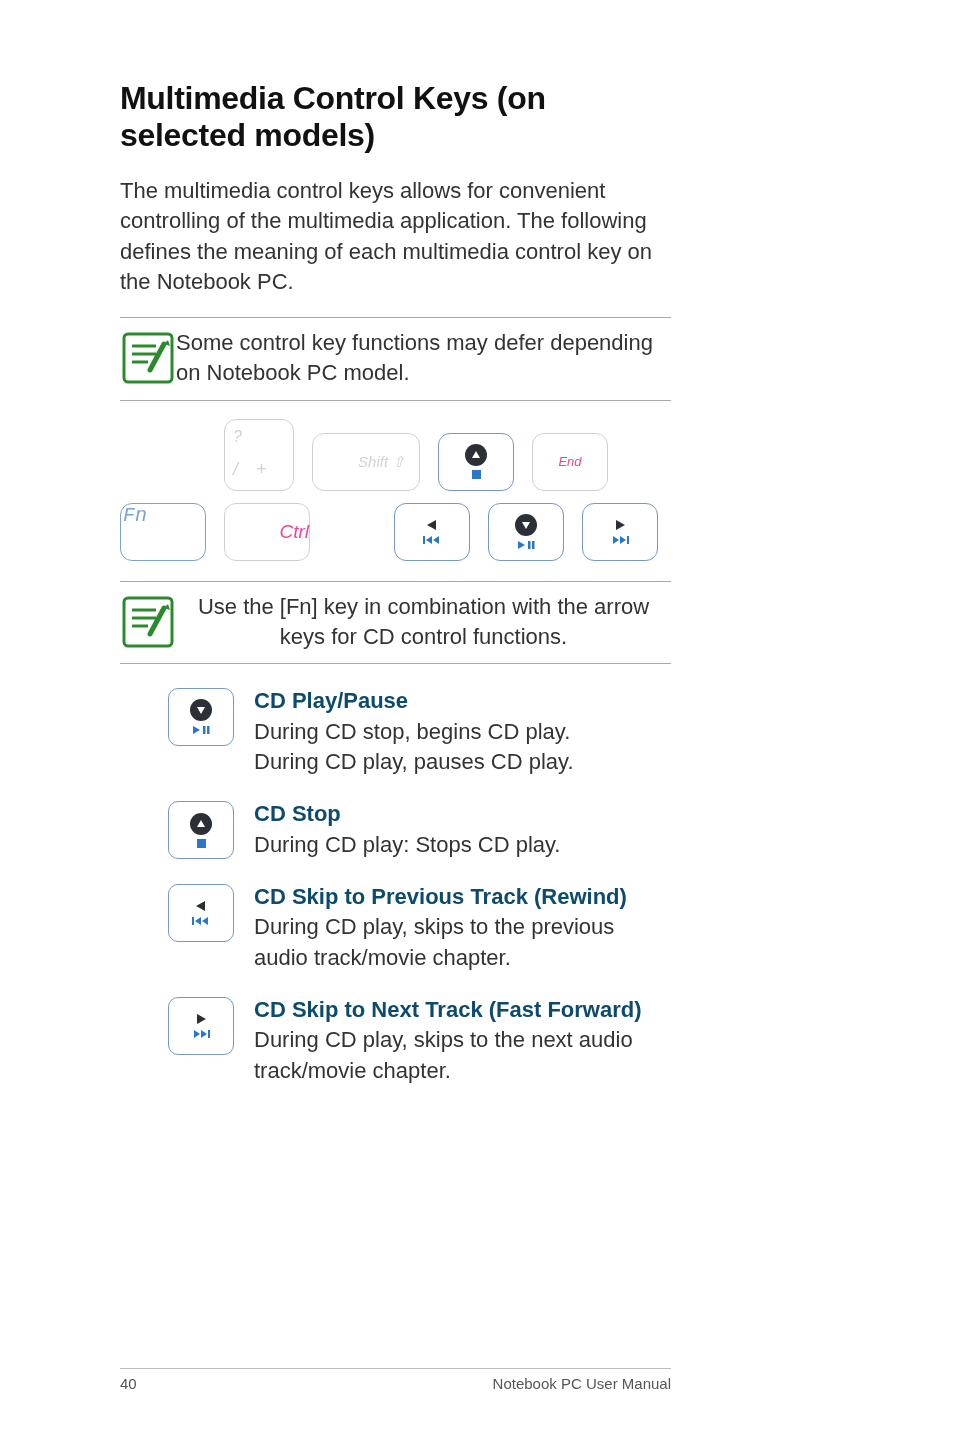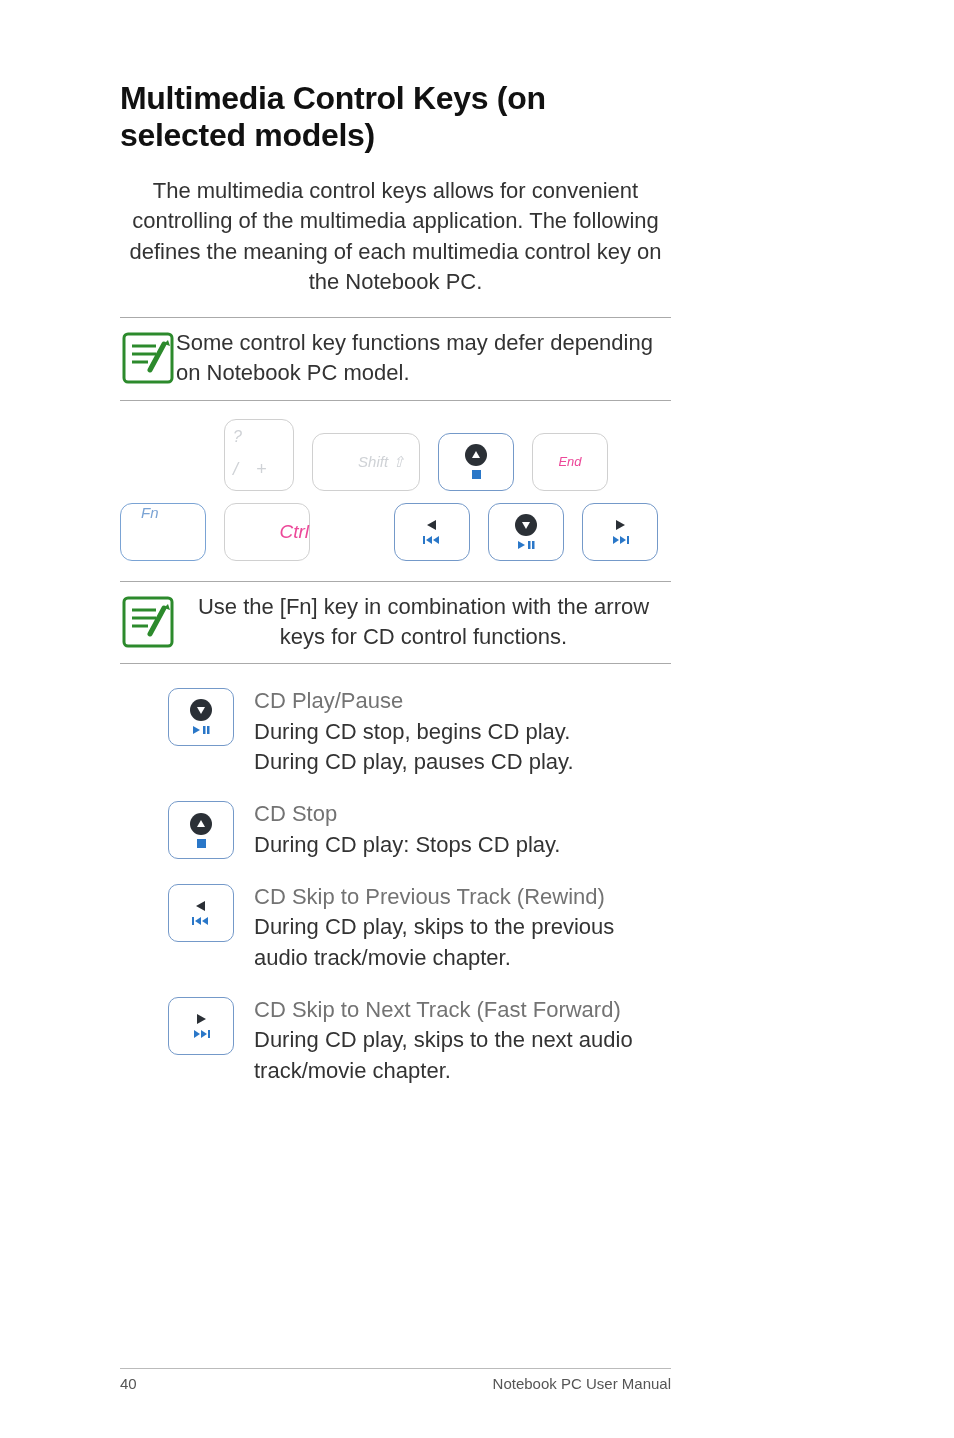--- a/index.html
+++ b/index.html
@@ -1,47 +1,47 @@
 <!DOCTYPE html>
 <html><head>
 <meta charset="utf-8">
 <style>
   * { margin: 0; padding: 0; box-sizing: border-box; }
   html, body { width: 954px; height: 1438px; background: #fff; font-family: "Segoe UI", Arial, sans-serif; color: #222; }
   .page { width: 771px; height: 1438px; padding: 80px 100px 50px 120px; position: relative; }
   h1 { font-size: 32px; font-weight: 700; color: #111; margin-bottom: 22px; letter-spacing: -0.3px; }
-  .intro { font-size: 22px; line-height: 1.38; color: #333; margin-bottom: 20px; text-align: center; }
+  .intro { font-size: 22px; line-height: 1.38; color: #333; margin-bottom: 20px; }
 
   .note-block { border-top: 1px solid #aaa; border-bottom: 1px solid #aaa; padding: 10px 0 12px 0; margin: 8px 0 18px 0; display: flex; align-items: center; }
   .note-icon { width: 56px; height: 56px; flex: 0 0 56px; }
   .note-text { font-size: 22px; line-height: 1.35; color: #333; }
 
   .key-rows { margin-top: 6px; margin-bottom: 20px; }
   .key-row { display: flex; align-items: flex-end; gap: 18px; margin-bottom: 12px; }
   .spacer-fn { width: 86px; height: 1px; }
 
   .keycap { border: 1px solid #ccc; border-radius: 12px; display: flex; flex-direction: column; align-items: center; justify-content: center; font-size: 13px; color: #c9ccd0; background: #fff; position: relative; }
   .keycap.mono { border-color: #d0d0d0; }
-  .key-fn { width: 86px; height: 58px; border: 1.6px solid #7aa3d4; border-radius: 12px; color: #7aa3d4; font-style: italic; font-size: 15px; justify-content: center; align-items: flex-start; padding-left: 20px; }
+  .key-fn { width: 86px; height: 58px; border: 1.6px solid #7aa3d4; border-radius: 12px; color: #7aa3d4; font-style: italic; font-size: 20px; justify-content: center; align-items: flex-start; padding-left: 2px; font-family: Liberation Mono, monospace; }
   .key-ctrl { width: 86px; height: 58px; color: #ec4899; font-style: italic; font-size: 19px; justify-content: center; align-items: flex-end; padding-left: 10px; }
   .key-slash { width: 70px; height: 72px; align-items: flex-start; padding: 6px 8px; }
   .key-slash .top { color: #cfd2d6; font-style: italic; font-size: 16px; line-height: 1; }
   .key-slash .bot { display: flex; gap: 18px; color: #cfd2d6; font-style: italic; font-size: 18px; margin-top: 14px; }
   .key-shift { width: 108px; height: 58px; color: #cfd2d6; font-style: italic; font-size: 15px; padding-left: 31px; }
   .key-end { width: 76px; height: 58px; color: #ec4899; font-style: italic; font-size: 13px; }
   .key-arrow { width: 76px; height: 58px; border: 1.6px solid #7499c9; border-radius: 12px; display: flex; flex-direction: column; align-items: center; justify-content: center; gap: 4px; }
   .key-arrow-up { width: 76px; height: 58px; border: 1.6px solid #7499c9; border-radius: 12px; display: flex; flex-direction: column; align-items: center; justify-content: center; gap: 4px; }
   .arrow-badge { width: 22px; height: 22px; border-radius: 50%; background: #2b3036; display: flex; align-items: center; justify-content: center; }
   .arrow-badge svg { display: block; }
   .mini-stop { width: 9px; height: 9px; background: #2a77c8; }
 
   .func-block { display: flex; align-items: flex-start; gap: 20px; margin-top: 22px; margin-left: 48px; }
   .func-key { width: 66px; height: 58px; border: 1.6px solid #7499c9; border-radius: 10px; display: flex; flex-direction: column; align-items: center; justify-content: center; gap: 4px; flex: 0 0 66px; margin-top: 2px; }
   .func-text { font-size: 22px; line-height: 1.38; color: #333; }
-  .func-text b { font-weight: 400; color: #737373; }
+  .func-text b { font-weight: 700; color: #0c4a6e; }
 
   .note2 { margin-left: 0; text-align: center; }
 
   .footer { position: absolute; bottom: 46px; left: 120px; right: 100px; border-top: 1px solid #bbb; padding-top: 6px; display: flex; justify-content: space-between; font-size: 15px; color: #555; }
 </style>
 </head>
 <body>
 
 <div class="page">
   <h1>Multimedia Control Keys (on selected models)</h1>

